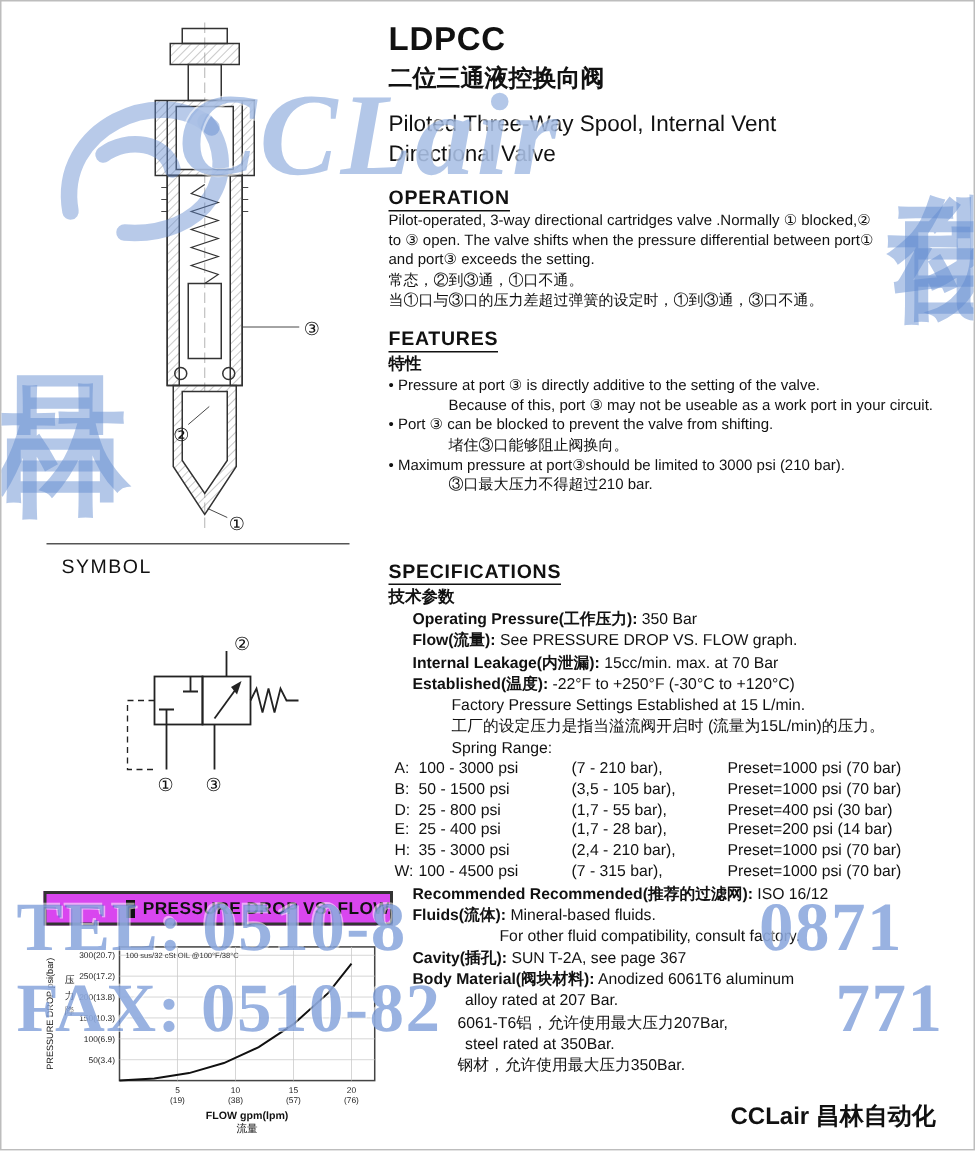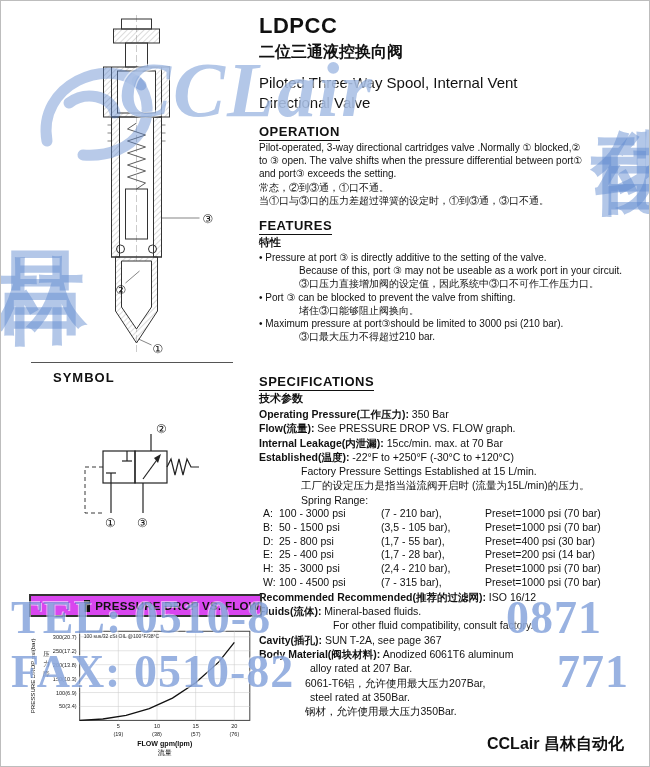--- a/index.html
+++ b/index.html
@@ -4,21 +4,21 @@
 <style>
   * { margin:0; padding:0; box-sizing:border-box; }
   html,body { background:#e8e8e8; }
   body { font-family:"Liberation Sans", sans-serif; }
   .page { position:relative; width:650px; height:767px; background:#fff; color:#111;
           overflow:hidden; border:1px solid #bdbdbd; margin:0 auto; }
 
   
   .drawing { position:absolute; left:38px; top:12px; width:195px; height:348px; }
   .left-divider { position:absolute; left:30px; top:361px; width:202px; height:1px; background:#555; }
-  .symbol-head { position:absolute; left:52px; top:369px; font-size:13px; font-weight:bold; letter-spacing:1px; }
+  .symbol-head { position:absolute; left:40px; top:369px; font-size:13px; font-weight:normal; letter-spacing:1px; }
   .symbol-fig { position:absolute; left:42px; top:420px; width:190px; height:150px; }
 
   .chart-header { position:absolute; left:28px; top:593px; width:233px; height:23px;
                   border:2px solid #333; background:#d946ef; display:flex; align-items:center;
                   padding-left:4px; z-index:2;justify-content:flex-end; }
   .chart-bullet { width:6px; height:12px; background:#111; margin-right:5px; }
   .chart-title { font-size:11.5px; font-weight:bold; letter-spacing:0.3px; }
   .chart-wrap { position:absolute; left:26px; top:618px; width:238px; height:140px; }
 
   
@@ -26,21 +26,21 @@
   .model    { font-size:22px; font-weight:bold; letter-spacing:0.5px; }
   .title-cn { font-size:16px; font-weight:bold; margin-top:3px; }
   .subtitle { font-size:15px; margin-top:10px; line-height:20px; }
   .sec-head { display:inline-block; font-size:13px; font-weight:bold; letter-spacing:0.5px;
               border-bottom:1px solid #111; padding-bottom:1px; margin-top:11px; }
   .sub-head { font-size:11px; font-weight:bold; margin-bottom:1px; }
   .body-line { font-size:10px; line-height:13.2px; white-space:nowrap; }
   .cont { margin-left:8px;padding-left:32px; }
 
   .col-specs { position:absolute; left:258px; top:371px; width:388px; }
-  .spec-line { font-size:10.5px; line-height:14.3px; white-space:nowrap; }
+  .spec-line { font-size:10.5px; line-height:14.3px; white-space:nowrap;margin-left:16px; }
   .spec-line b { font-weight:bold; }
   .ind1  { margin-left:42px; }
   .ind1b { margin-left:46px; }
   .ind2  { margin-left:74px; }
   .ind3  { margin-left:51px; }
   .spring-row { display:grid; grid-template-columns:16px 102px 104px auto;
                 font-size:10.5px; line-height:13.8px; margin-left:4px; white-space:nowrap; }
 
   
   .wm { position:absolute; pointer-events:none; z-index:5;
@@ -191,21 +191,20 @@
     <div class="body-line">Pilot-operated, 3-way directional cartridges valve .Normally ① blocked,②</div>
     <div class="body-line">to ③ open. The valve shifts when the pressure differential between port①</div>
     <div class="body-line">and port③ exceeds the setting.</div>
     <div class="body-line">常态，②到③通，①口不通。</div>
     <div class="body-line">当①口与③口的压力差超过弹簧的设定时，①到③通，③口不通。</div>
 
     <div><span class="sec-head">FEATURES</span></div>
     <div class="sub-head">特性</div>
     <div class="body-line">• Pressure at port ③ is directly additive to the setting of the valve.</div>
     <div class="body-line cont">Because of this, port ③ may not be useable as a work port in your circuit.</div>
-    <div class="body-line cont">③口压力直接增加阀的设定值，因此系统中③口不可作工作压力口。</div>
     <div class="body-line">• Port ③ can be blocked to prevent the valve from shifting.</div>
     <div class="body-line cont">堵住③口能够阻止阀换向。</div>
     <div class="body-line">• Maximum pressure at port③should be limited to 3000 psi (210 bar).</div>
     <div class="body-line cont">③口最大压力不得超过210 bar.</div>
   </div>
 
   <div class="col-specs">
     <div><span class="sec-head" style="margin-top:0">SPECIFICATIONS</span></div>
     <div class="sub-head">技术参数</div>
 

